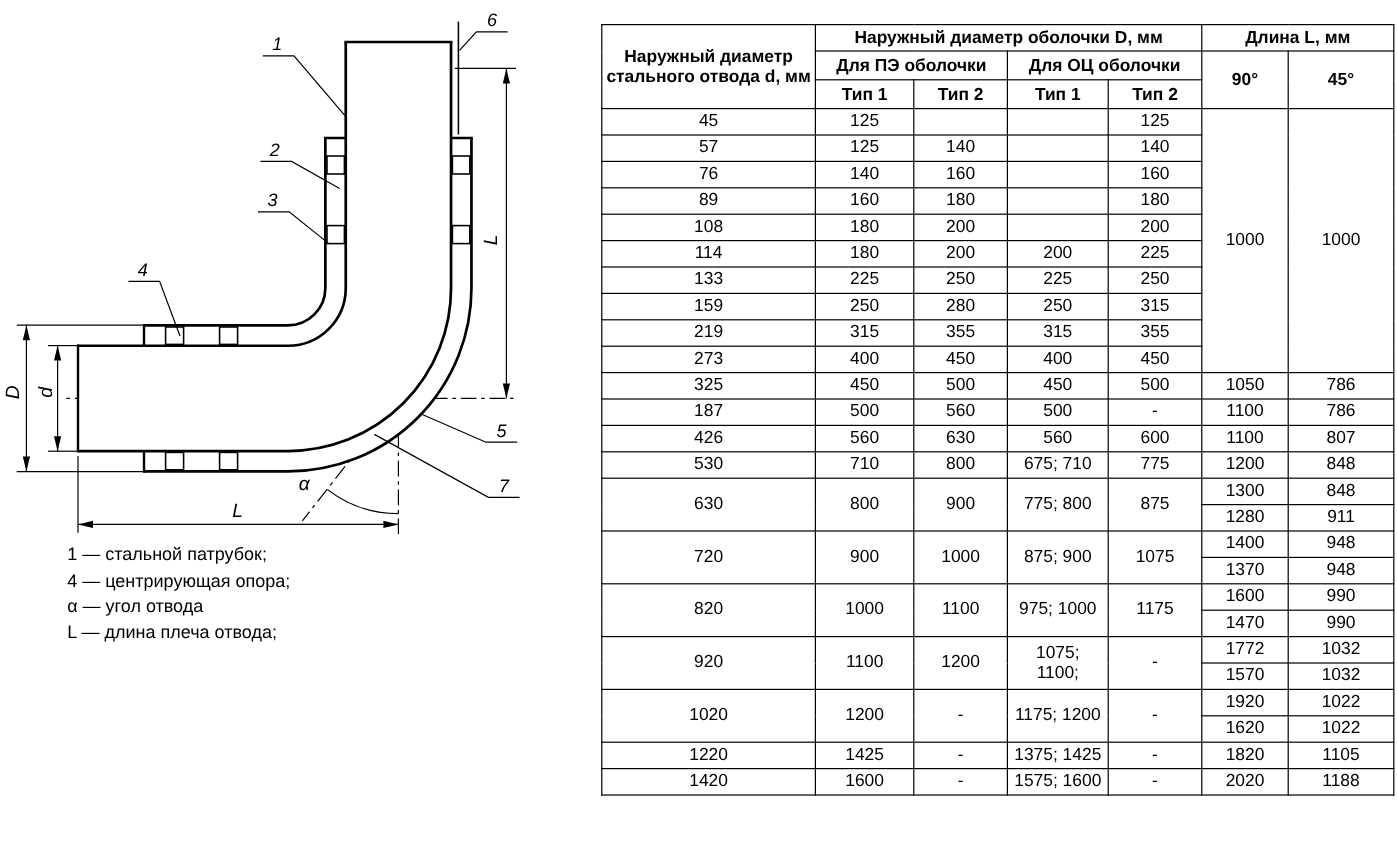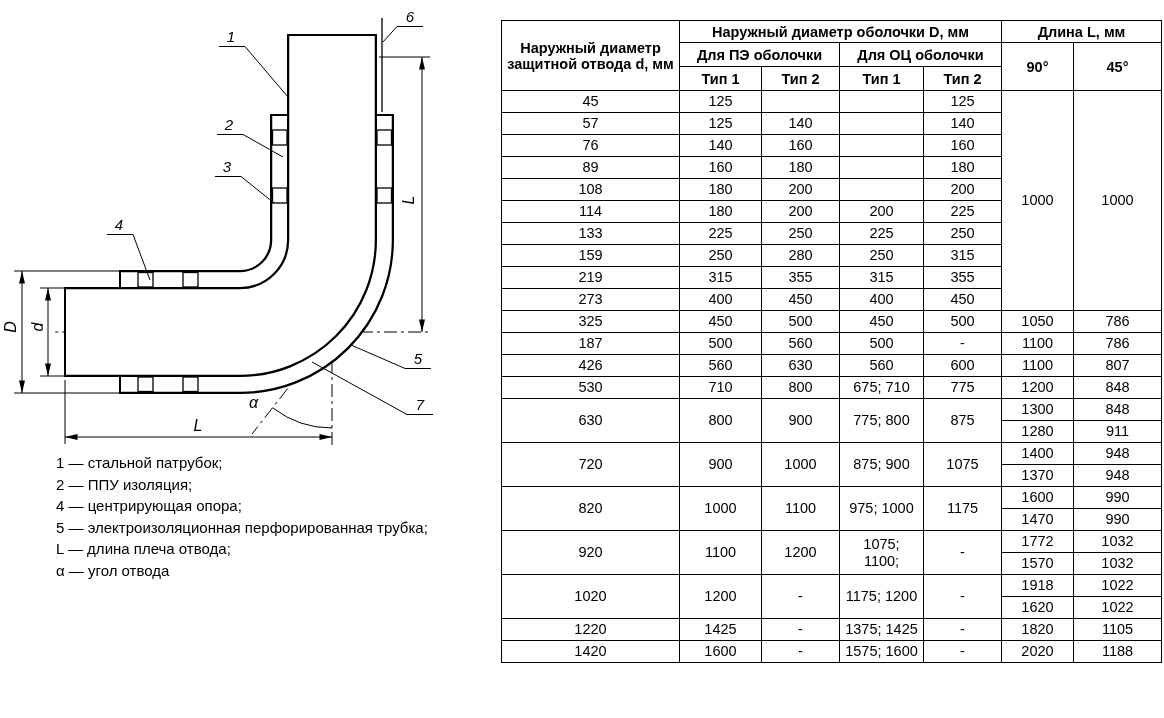--- a/index.html
+++ b/index.html
@@ -120,41 +120,39 @@
       <text class="callout-label" x="227" y="172" text-anchor="middle">3</text>
       <text class="callout-label" x="119" y="230" text-anchor="middle">4</text>
       <text class="callout-label" x="418" y="364" text-anchor="middle">5</text>
       <text class="callout-label" x="410" y="22" text-anchor="middle">6</text>
       <text class="callout-label" x="420" y="410" text-anchor="middle">7</text>
     </svg>
   </div>
 
   <div class="legend">
       <div class="legend-line">1 — стальной патрубок;</div>
-      <div class="legend-line">2 — ППУ изоляция;</div>
       <div class="legend-line">4 — центрирующая опора;</div>
-      <div class="legend-line">5 — электроизоляционная перфорированная трубка;</div>
+      <div class="legend-line">α — угол отвода</div>
       <div class="legend-line">L — длина плеча отвода;</div>
-      <div class="legend-line">α — угол отвода</div>
     </div>
 
   <table class="spec-table">
     <colgroup>
       <col style="width:178px">
         <col style="width:82px">
         <col style="width:78px">
       <col style="width:84px">
         <col style="width:78px">
         <col style="width:72px">
         <col style="width:88px">
     </colgroup>
     <thead>
       <tr>
         <th rowspan="3">Наружный диаметр
-защитной отвода d, мм</th>
+стального отвода d, мм</th>
         <th colspan="4">Наружный диаметр оболочки D, мм</th>
         <th colspan="2">Длина L, мм</th>
       </tr>
       <tr>
         <th colspan="2">Для ПЭ оболочки</th>
         <th colspan="2">Для ОЦ оболочки</th>
         <th rowspan="2">90°</th>
         <th rowspan="2">45°</th>
       </tr>
       <tr>
@@ -325,21 +323,21 @@
         <tr>
           <td>1570</td>
           <td>1032</td>
         </tr>
         <tr>
           <td rowspan="2">1020</td>
           <td rowspan="2">1200</td>
           <td rowspan="2">-</td>
           <td rowspan="2">1175; 1200</td>
           <td rowspan="2">-</td>
-          <td>1918</td>
+          <td>1920</td>
           <td>1022</td>
         </tr>
         <tr>
           <td>1620</td>
           <td>1022</td>
         </tr>
         <tr>
           <td>1220</td>
           <td>1425</td>
           <td>-</td>

